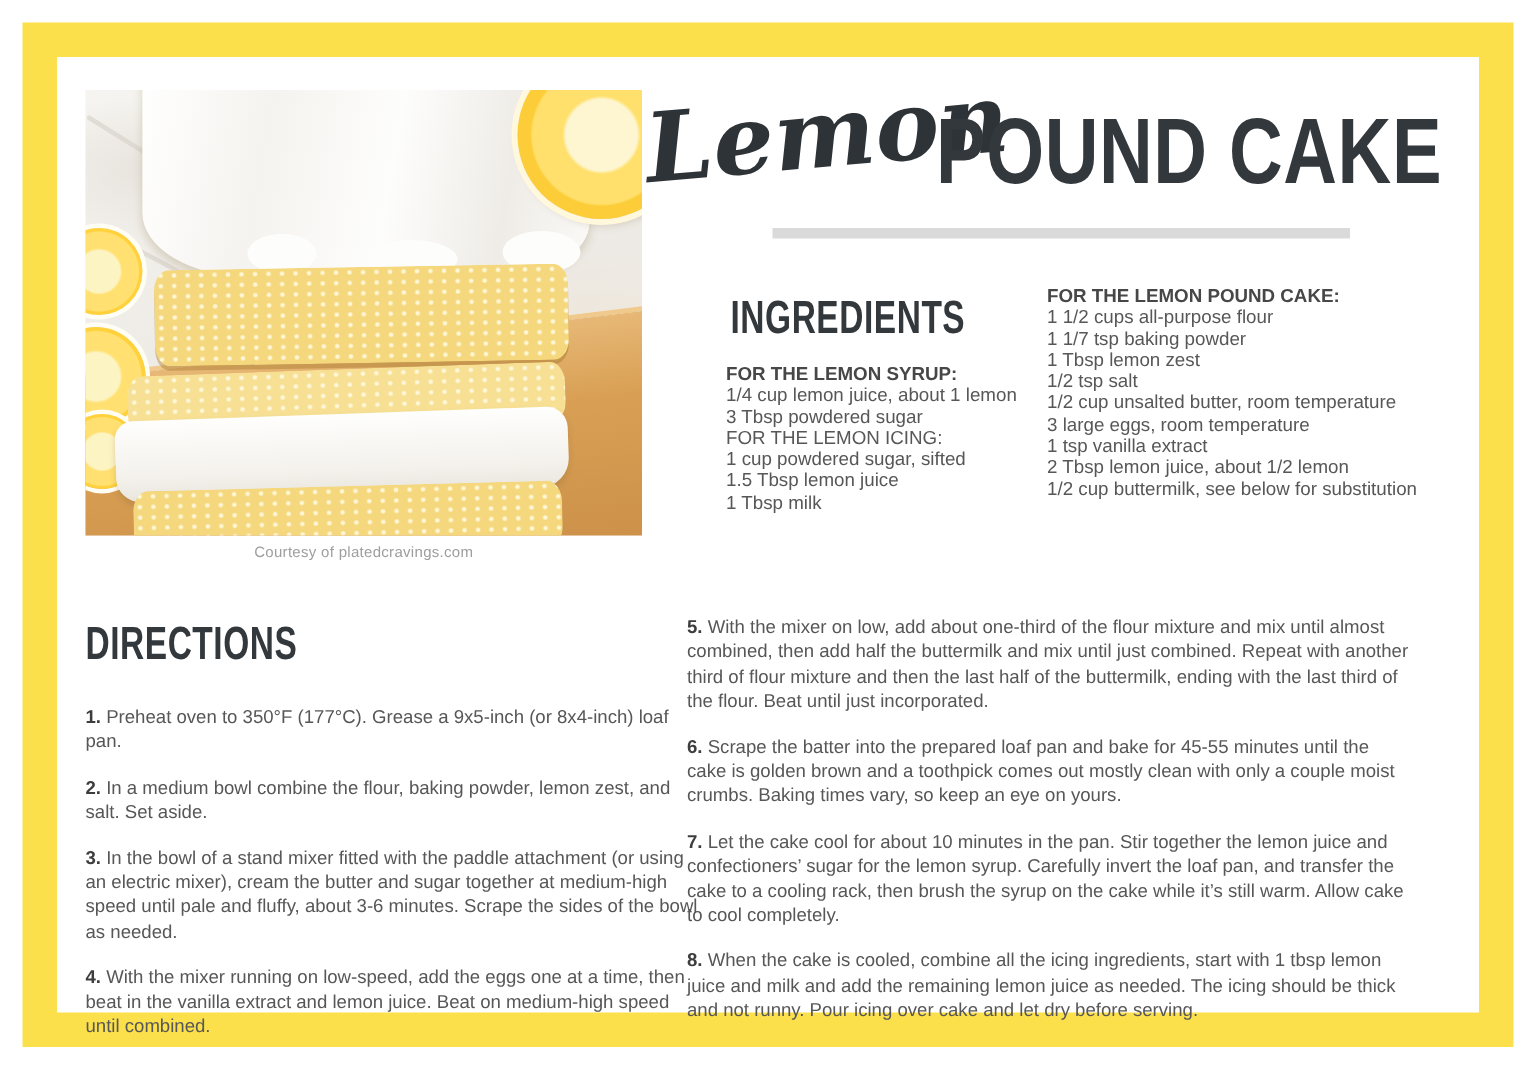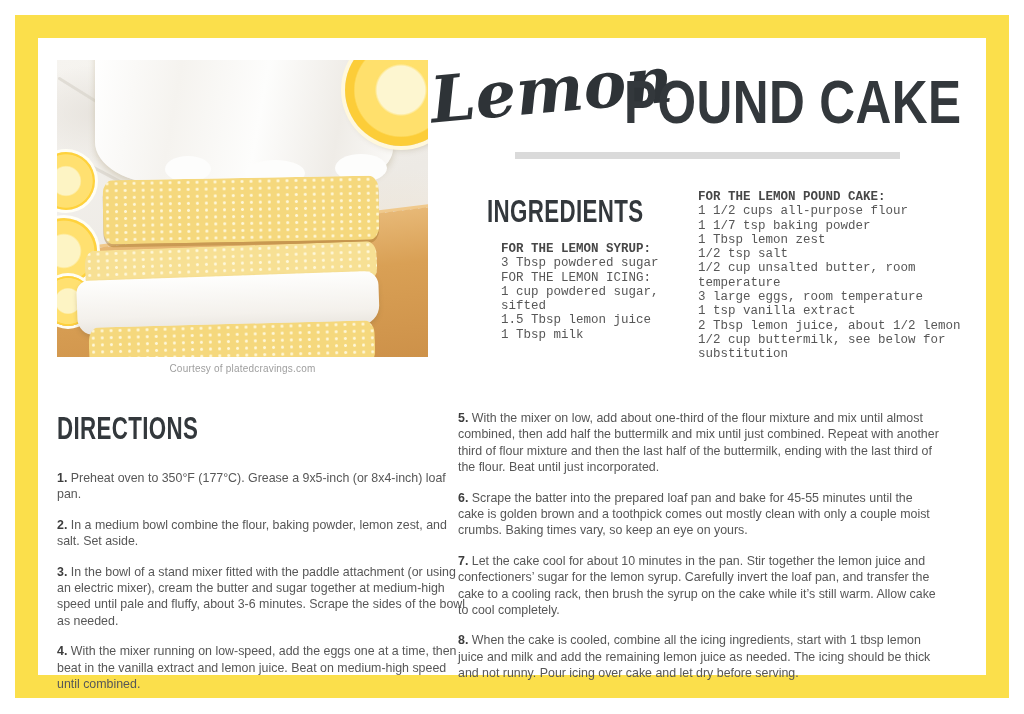--- a/index.html
+++ b/index.html
@@ -96,22 +96,22 @@
 
   
   .section-heading{
     position:absolute;font-weight:bold;font-size:31px;color:var(--heading-dark);
     transform:scaleX(.72);transform-origin:0 0;white-space:nowrap;letter-spacing:.5px;
   }
   .ingredients-heading{left:449px;top:156px;}
   .directions-heading{left:19px;top:373px;}
 
   
-  .ing-col{position:absolute;color:var(--body-text);font-family:Liberation Mono, monospace;}
-  .ing-col-left{left:463px;top:204px;width:210px;}
+  .ing-col{position:absolute;color:var(--body-text);}
+  .ing-col-left{left:446px;top:204px;width:210px;}
   .ing-col-right{left:660px;top:152px;width:300px;}
   .ing-line{margin:0;font-size:12.5px;line-height:14.3px;}
   .ing-head{font-weight:bold;color:#474747;}
 
   
   .dir-col{position:absolute;color:var(--body-text);}
   .dir-col-left{left:19px;top:432px;width:414px;}
   .dir-col-right{left:420px;top:372px;width:482px;}
   .step{margin:0 0 14px;font-size:12.4px;line-height:16.4px;}
   .step b{color:#3d3d3d;}
@@ -143,20 +143,21 @@
     <div class="photo-credit">Courtesy of platedcravings.com</div>
 
     <div class="title-script">Lemon</div>
     <div class="title-main">POUND CAKE</div>
     <div class="title-underline"></div>
 
     <div class="section-heading ingredients-heading">INGREDIENTS</div>
 
     <div class="ing-col ing-col-left">
       <p class="ing-line ing-head">FOR THE LEMON SYRUP:</p>
+      <p class="ing-line">1/4 cup lemon juice, about 1 lemon</p>
       <p class="ing-line">3 Tbsp powdered sugar</p>
       <p class="ing-line">FOR THE LEMON ICING:</p>
       <p class="ing-line">1 cup powdered sugar, sifted</p>
       <p class="ing-line">1.5 Tbsp lemon juice</p>
       <p class="ing-line">1 Tbsp milk</p>
     </div>
 
     <div class="ing-col ing-col-right">
       <p class="ing-line ing-head">FOR THE LEMON POUND CAKE:</p>
       <p class="ing-line">1 1/2 cups all-purpose flour</p>

